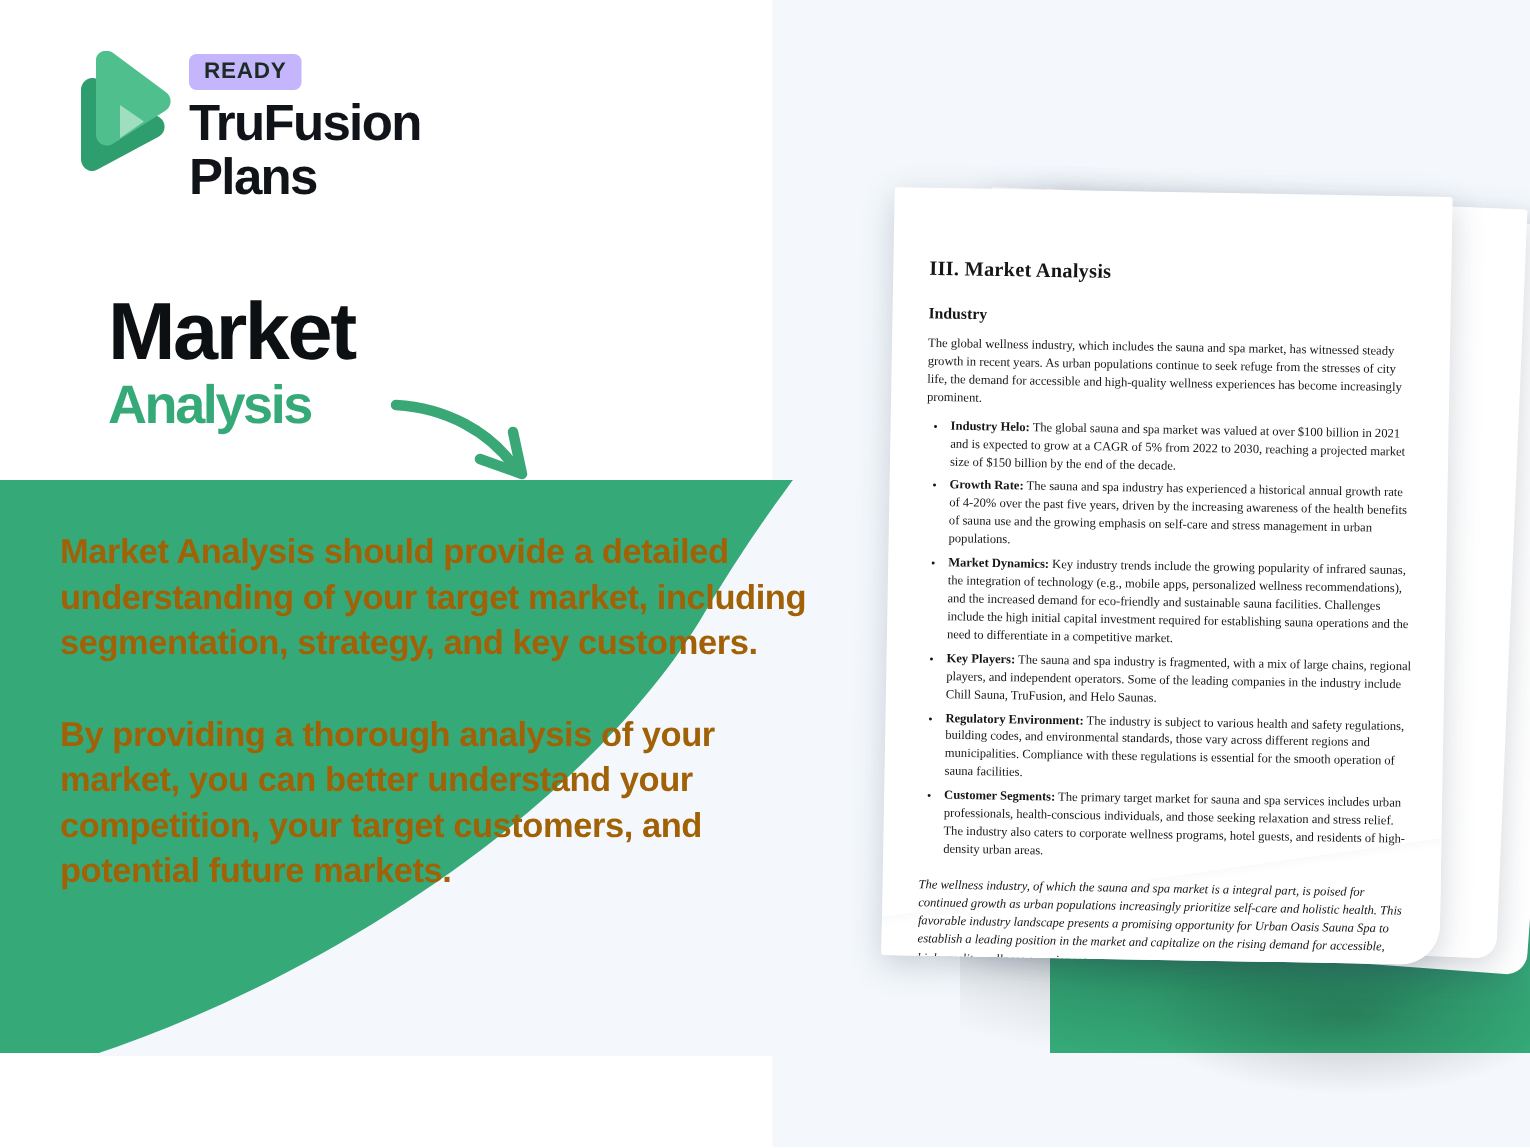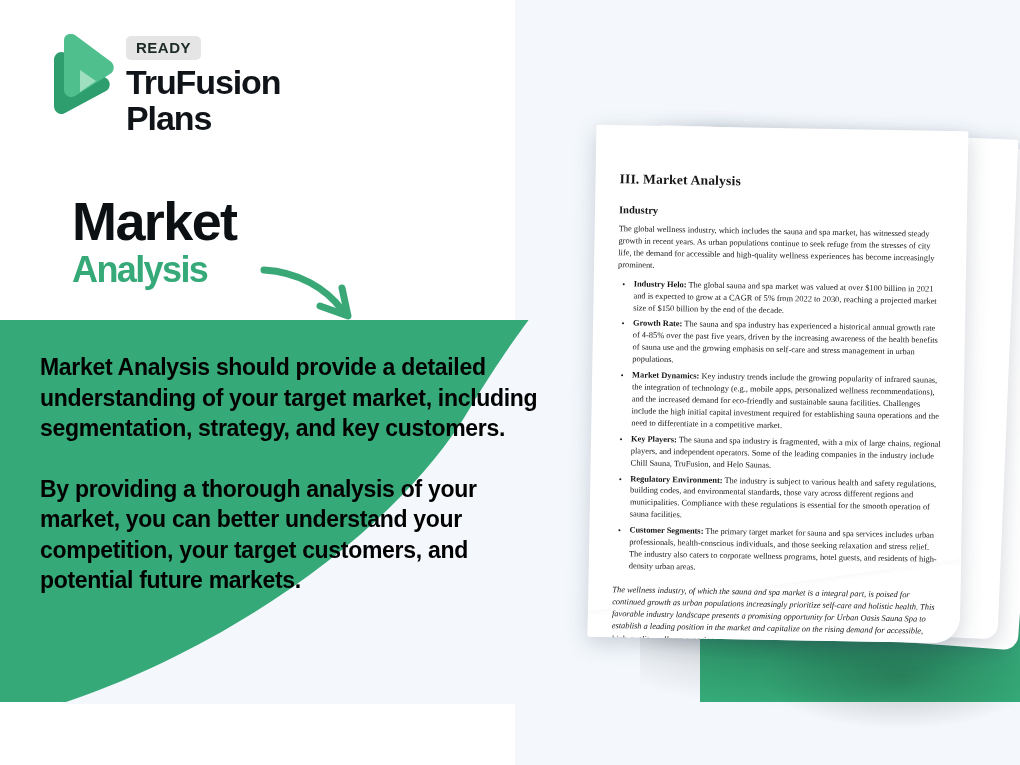--- a/index.html
+++ b/index.html
@@ -37,21 +37,21 @@
     position:absolute; left:40px; top:32px; width:290px; height:88px; z-index:20;
   }
   .logo-mark{
     position:absolute; left:0; top:2px; width:74px; height:80px;
   }
   .logo-text{
     position:absolute; left:86px; top:4px;
   }
   .ready-badge{
     display:inline-block;
-    background:#e5e5e5; color:#1d2b25;
+    background:#c4b5fd; color:#1d2b25;
     font-size:15px; font-weight:700; letter-spacing:.5px;
     padding:3px 10px 4px 10px; border-radius:5px;
     font-family:"Liberation Sans", sans-serif;
   }
   .brand-name{
     display:block; margin-top:4px;
     font-size:34px; font-weight:800; letter-spacing:-1.1px;
     color:#101418; line-height:1.06;
     font-family:"Liberation Sans", sans-serif;
   }
@@ -72,21 +72,21 @@
   }
 
   
   .arrow{
     position:absolute; left:258px; top:262px; width:110px; height:68px; z-index:21;
   }
 
   
   .copy{
     position:absolute; left:40px; top:352px; width:520px; z-index:12;
-    color:#000000;
+    color:#a16207;
   }
   .copy p{
     font-size:23px; font-weight:700; line-height:1.33;
     letter-spacing:-.3px;
     font-family:"Liberation Sans", sans-serif;
   }
   .copy p + p{ margin-top:30px; }
 
   
   .doc-stack{
@@ -199,21 +199,21 @@
         </div>
     </div>
 
     <div class="page page-front">
       <div class="doc-body">
         <div class="doc-h1">III. Market Analysis</div>
         <div class="doc-h2">Industry</div>
         <div class="doc-p">The global wellness industry, which includes the sauna and spa market, has witnessed steady growth in recent years. As urban populations continue to seek refuge from the stresses of city life, the demand for accessible and high-quality wellness experiences has become increasingly prominent.</div>
         <ul class="doc-list" id="bullets">
             <li><b>Industry Helo:</b><span> The global sauna and spa market was valued at over $100 billion in 2021 and is expected to grow at a CAGR of 5% from 2022 to 2030, reaching a projected market size of $150 billion by the end of the decade.</span></li>
-            <li><b>Growth Rate:</b><span> The sauna and spa industry has experienced a historical annual growth rate of 4-85% over the past five years, driven by the increasing awareness of the health benefits of sauna use and the growing emphasis on self-care and stress management in urban populations.</span></li>
+            <li><b>Growth Rate:</b><span> The sauna and spa industry has experienced a historical annual growth rate of 4-20% over the past five years, driven by the increasing awareness of the health benefits of sauna use and the growing emphasis on self-care and stress management in urban populations.</span></li>
             <li><b>Market Dynamics:</b><span> Key industry trends include the growing popularity of infrared saunas, the integration of technology (e.g., mobile apps, personalized wellness recommendations), and the increased demand for eco-friendly and sustainable sauna facilities. Challenges include the high initial capital investment required for establishing sauna operations and the need to differentiate in a competitive market.</span></li>
             <li><b>Key Players:</b><span> The sauna and spa industry is fragmented, with a mix of large chains, regional players, and independent operators. Some of the leading companies in the industry include Chill Sauna, TruFusion, and Helo Saunas.</span></li>
             <li><b>Regulatory Environment:</b><span> The industry is subject to various health and safety regulations, building codes, and environmental standards, those vary across different regions and municipalities. Compliance with these regulations is essential for the smooth operation of sauna facilities.</span></li>
             <li><b>Customer Segments:</b><span> The primary target market for sauna and spa services includes urban professionals, health-conscious individuals, and those seeking relaxation and stress relief. The industry also caters to corporate wellness programs, hotel guests, and residents of high-density urban areas.</span></li>
           </ul>
         <div class="doc-sum">The wellness industry, of which the sauna and spa market is a integral part, is poised for continued growth as urban populations increasingly prioritize self-care and holistic health. This favorable industry landscape presents a promising opportunity for Urban Oasis Sauna Spa to establish a leading position in the market and capitalize on the rising demand for accessible, high-quality wellness experiences.</div>
 
       </div>
     </div>
   </div>

